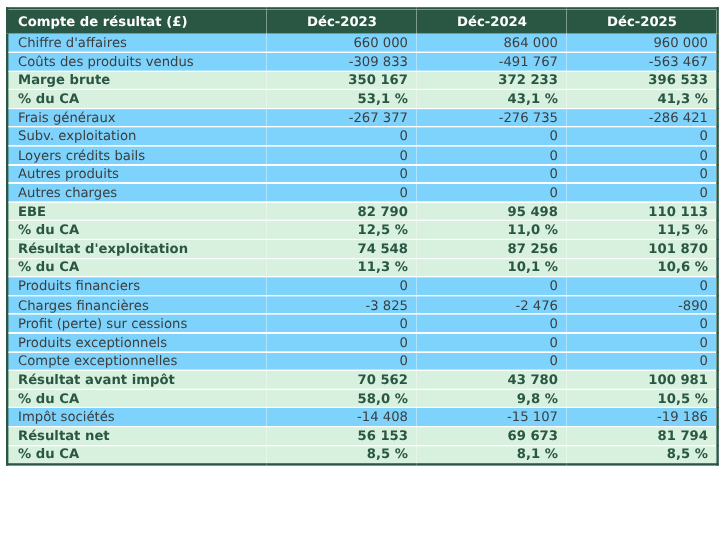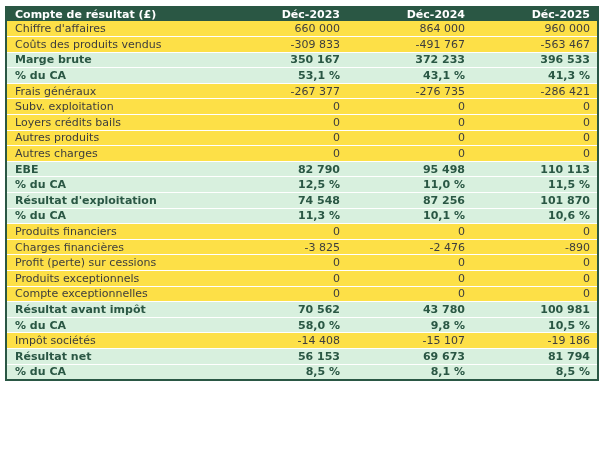--- a/index.html
+++ b/index.html
@@ -29,42 +29,42 @@
     border:2px solid var(--border);
   }
   col.c-label{width:216px;}
   col.c-val{width:125px;}
   col.c-val-last{width:126px;}
   thead th{
     background:var(--header-bg);
     color:var(--header-text);
     font-size:11px;
     font-weight:bold;
-    height:14px;
+    height:21px;
     padding:0 7px 0 8px;
     white-space:nowrap;
     overflow:hidden;
   }
   thead th.title{text-align:left;}
-  thead th.col{text-align:right;}
+  thead th.col{}
   tbody tr{
     border-bottom:1px solid var(--separator);
   }
   tbody td{
     height:15.6px;
     font-size:11px;
     line-height:1;
     padding:0 7px 0 8px;
     white-space:nowrap;
     overflow:hidden;
     color:var(--body-text);
   }
   tbody td.label{text-align:left;}
   tbody td.value{text-align:right;}
-  tbody tr.normal{background:#fde047;}
+  tbody tr.normal{background:#7dd3fc;}
   tbody tr.highlight{background:var(--highlight-bg);}
   tbody tr.highlight td{
     color:var(--highlight-text);
     font-weight:bold;
   }
 </style>
 </head>
 <body>
 
 <div class="page">

